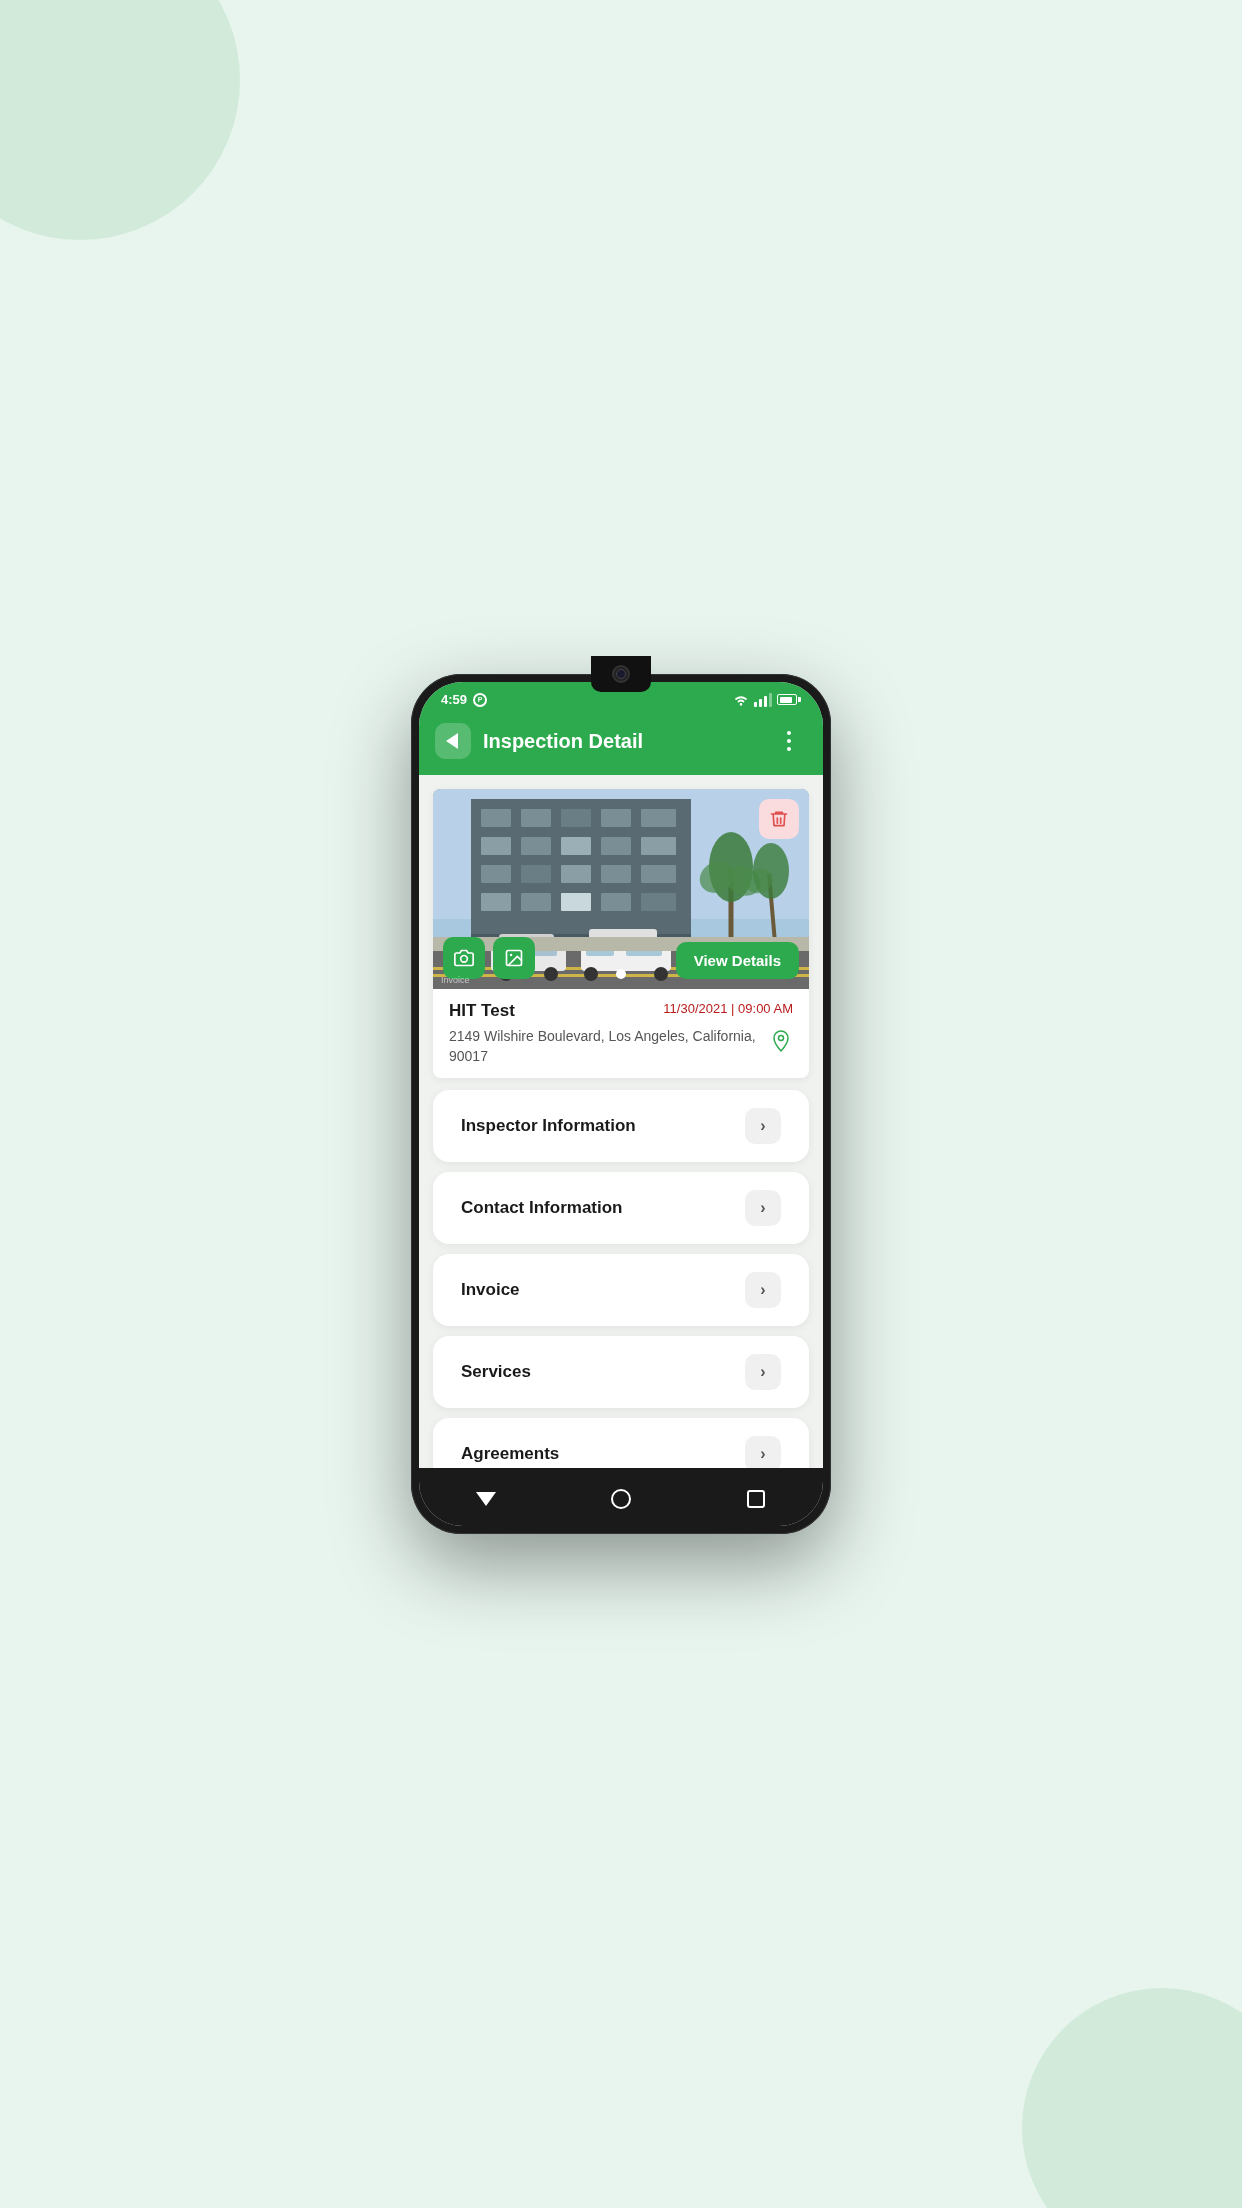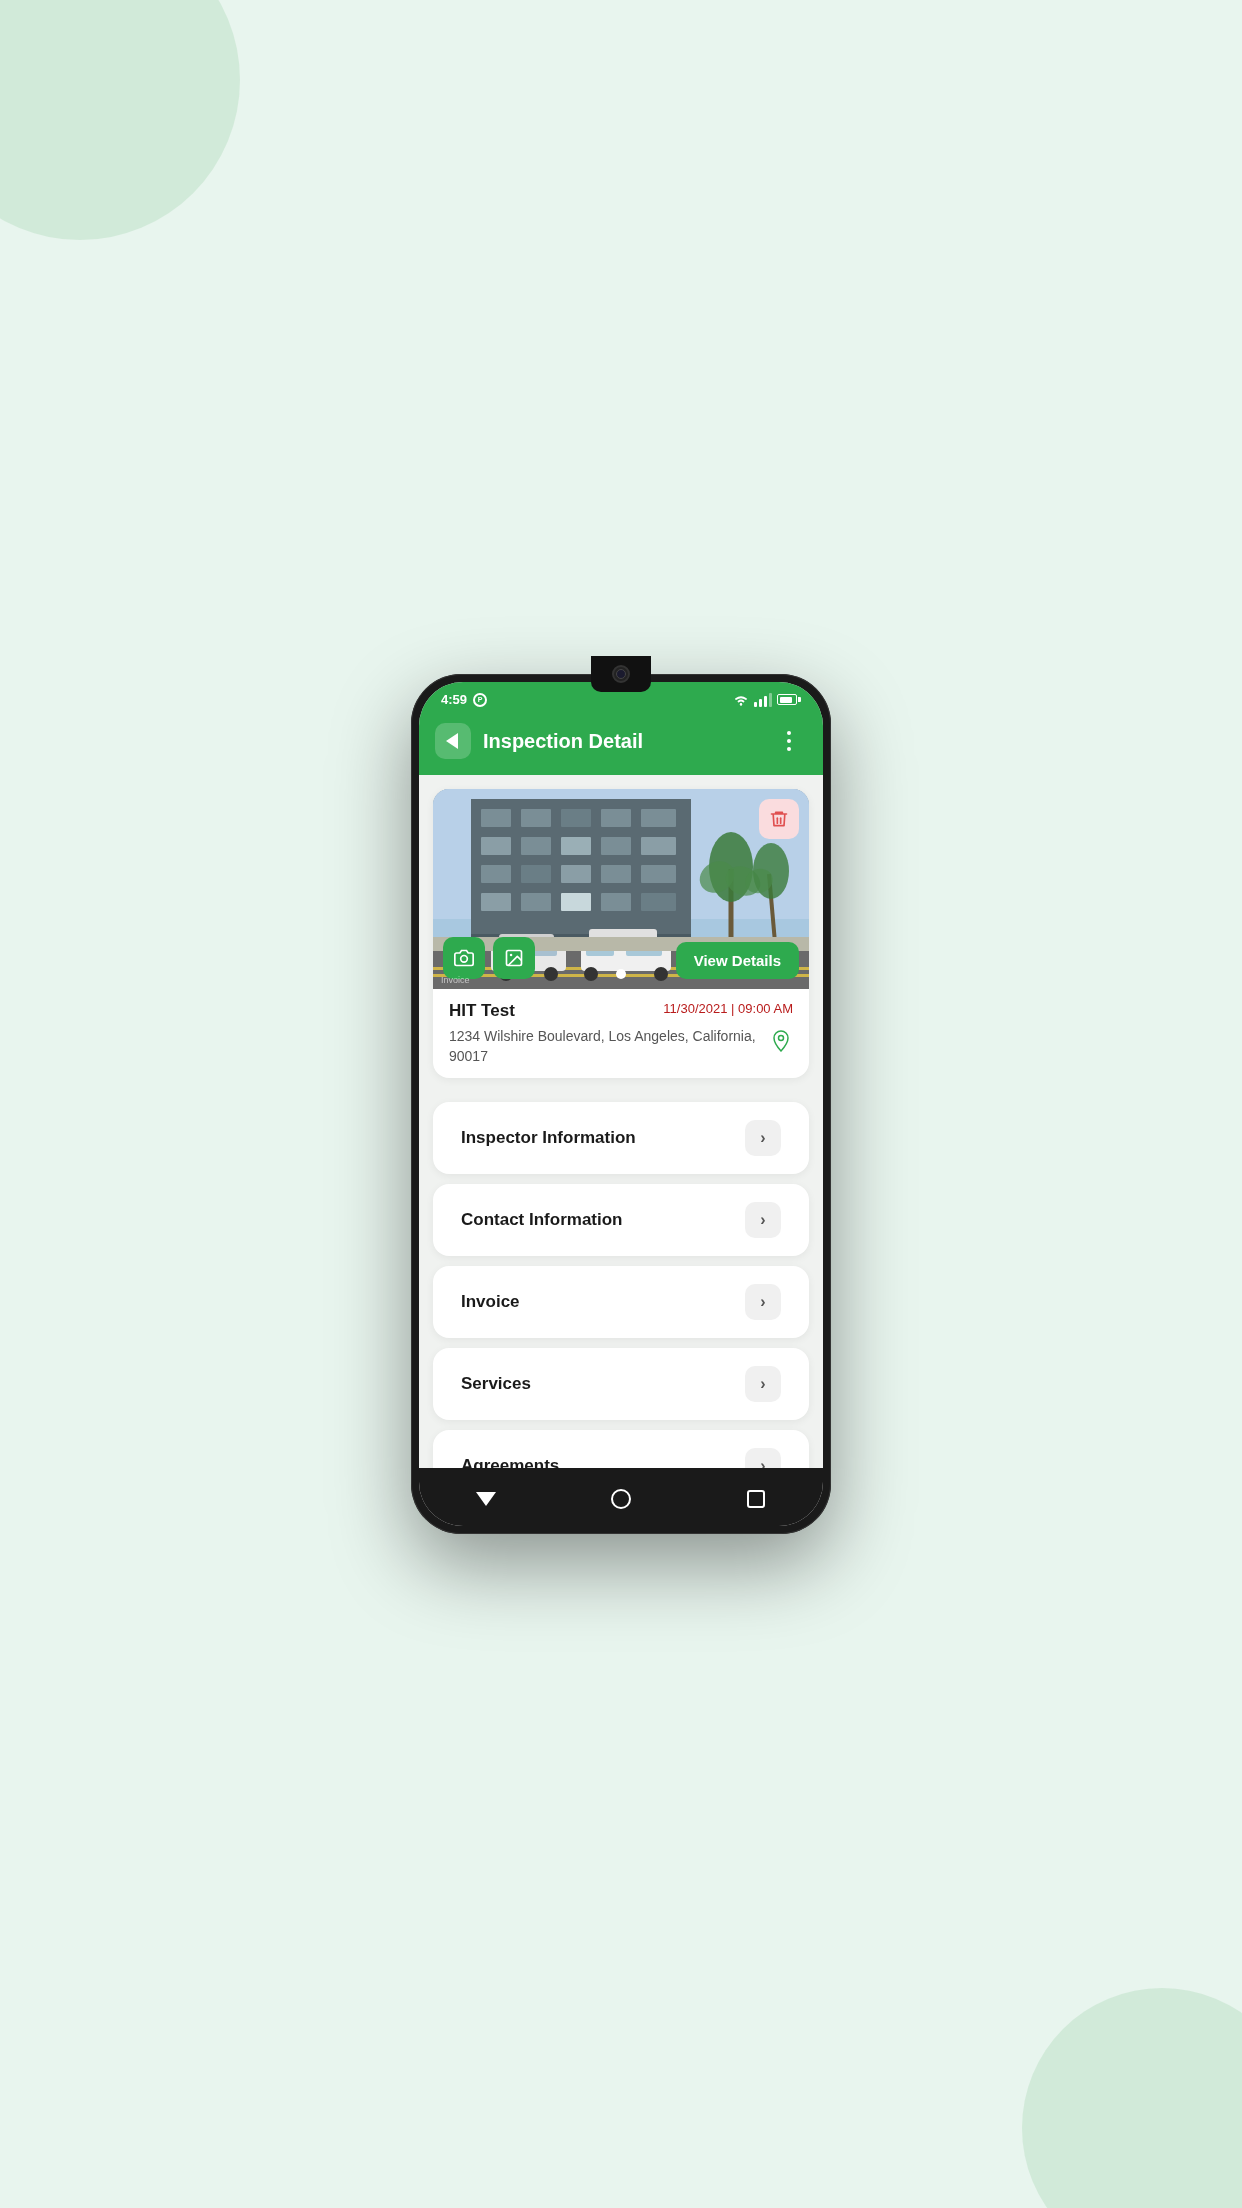--- a/index.html
+++ b/index.html
@@ -155,22 +155,22 @@
       flex: 1;
       background: #f0f2f0;
       overflow-y: auto;
       padding: 14px;
     }
 
     .content-area::-webkit-scrollbar { display: none; }
 
     .card {
       background: white;
-      border-radius: 16px;
-      margin-bottom: 24px;
+      border-radius: 8px;
+      margin-bottom: 12px;
       overflow: hidden;
       box-shadow: 0 2px 8px rgba(0,0,0,0.06);
     }
 
     .property-image-container {
       position: relative;
       height: 200px;
       background: #888;
       overflow: hidden;
     }
@@ -612,21 +612,21 @@
 
             <span class="google-label">Invoice</span>
           </div>
 
           <div class="property-info">
             <div class="property-name-row">
               <span class="property-name">HIT Test</span>
               <span class="property-date">11/30/2021 | 09:00 AM</span>
             </div>
             <div class="property-address-row">
-              <span class="property-address">1234 Wilshire Boulevard, Los Angeles, California, 90017</span>
+              <span class="property-address">2149 Wilshire Boulevard, Los Angeles, California, 90017</span>
               <span class="location-icon">
                 <svg width="24" height="24" viewBox="0 0 24 24">
                   <path d="M12 2C8.13 2 5 5.13 5 9c0 5.25 7 13 7 13s7-7.75 7-13c0-3.87-3.13-7-7-7z" stroke="#2eaa4e" stroke-width="1.5" fill="none"></path>
                   <circle cx="12" cy="9" r="2.5" stroke="#2eaa4e" stroke-width="1.5" fill="none"></circle>
                 </svg>
               </span>
             </div>
           </div>
         </div>
 

